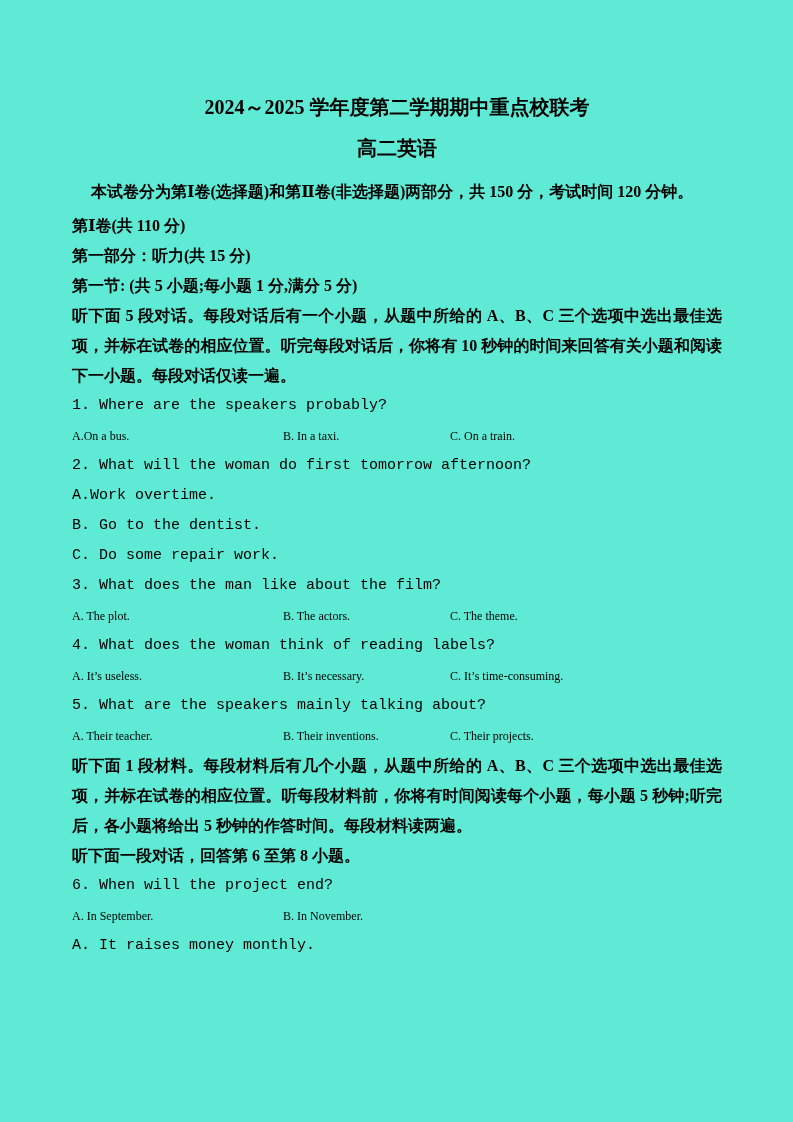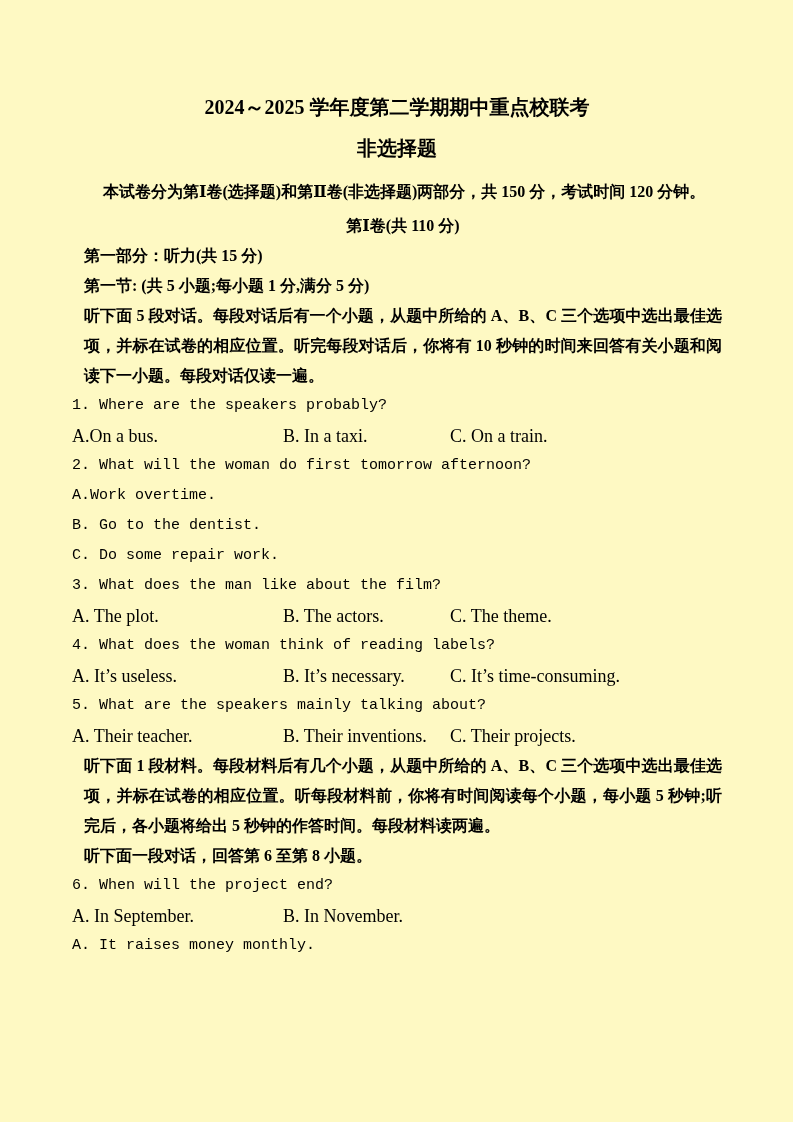--- a/index.html
+++ b/index.html
@@ -5,21 +5,21 @@
   html, body {
     margin: 0;
     padding: 0;
     background: #ffffff;
   }
   .page {
     position: relative;
     width: 793px;
     height: 1122px;
     margin: 0 auto;
-    background: #fef9c3;
+    background: #5eead4;
     box-sizing: border-box;
     padding: 94px 71px 30px 72px;
     font-family: "Liberation Serif", "DejaVu Serif", serif;
     color: #000000;
     overflow: hidden;
   }
   p { margin: 0; }
   .title {
     font-size: 20px;
     font-weight: bold;
@@ -29,47 +29,46 @@
   .subtitle {
     font-size: 20px;
     font-weight: bold;
     text-align: center;
     line-height: 26px;
     margin-top: 15px;
   }
   .cn {
     font-size: 16px;
     line-height: 30px;
-    margin-left: 12px;
   }
   .en {
     font-size: 15px;
     line-height: 30px;
     font-family: Liberation Mono, monospace;
   }
   .bold { font-weight: bold; }
-  .center { text-align: center; }
+  .center { }
   .justify { text-align: justify; }
   .indent { text-indent: 19px; }
   .mt16 { margin-top: 16px; }
   .mt4 { margin-top: 4px; }
   .opts-grid {
     display: grid;
     grid-template-columns: 211px 167px 1fr;
-    font-size: 18px;
+    font-size: 12px;
     line-height: 30px;
   }
 </style>
 </head>
 <body>
 
 <div class="page">
 
   <p class="title">2024～2025 学年度第二学期期中重点校联考</p>
-  <p class="subtitle">非选择题</p>
+  <p class="subtitle">高二英语</p>
 
   <p class="cn bold indent justify mt16">本试卷分为第Ⅰ卷(选择题)和第Ⅱ卷(非选择题)两部分，共 150 分，考试时间 120 分钟。</p>
 
   <p class="cn bold center mt4">第Ⅰ卷(共 110 分)</p>
 
   <p class="cn bold">第一部分：听力(共 15 分)</p>
   <p class="cn bold">第一节: (共 5 小题;每小题 1 分,满分 5 分)</p>
   <p class="cn bold justify">听下面 5 段对话。每段对话后有一个小题，从题中所给的 A、B、C 三个选项中选出最佳选项，并标在试卷的相应位置。听完每段对话后，你将有 10 秒钟的时间来回答有关小题和阅读下一小题。每段对话仅读一遍。</p>
 
   <div>

